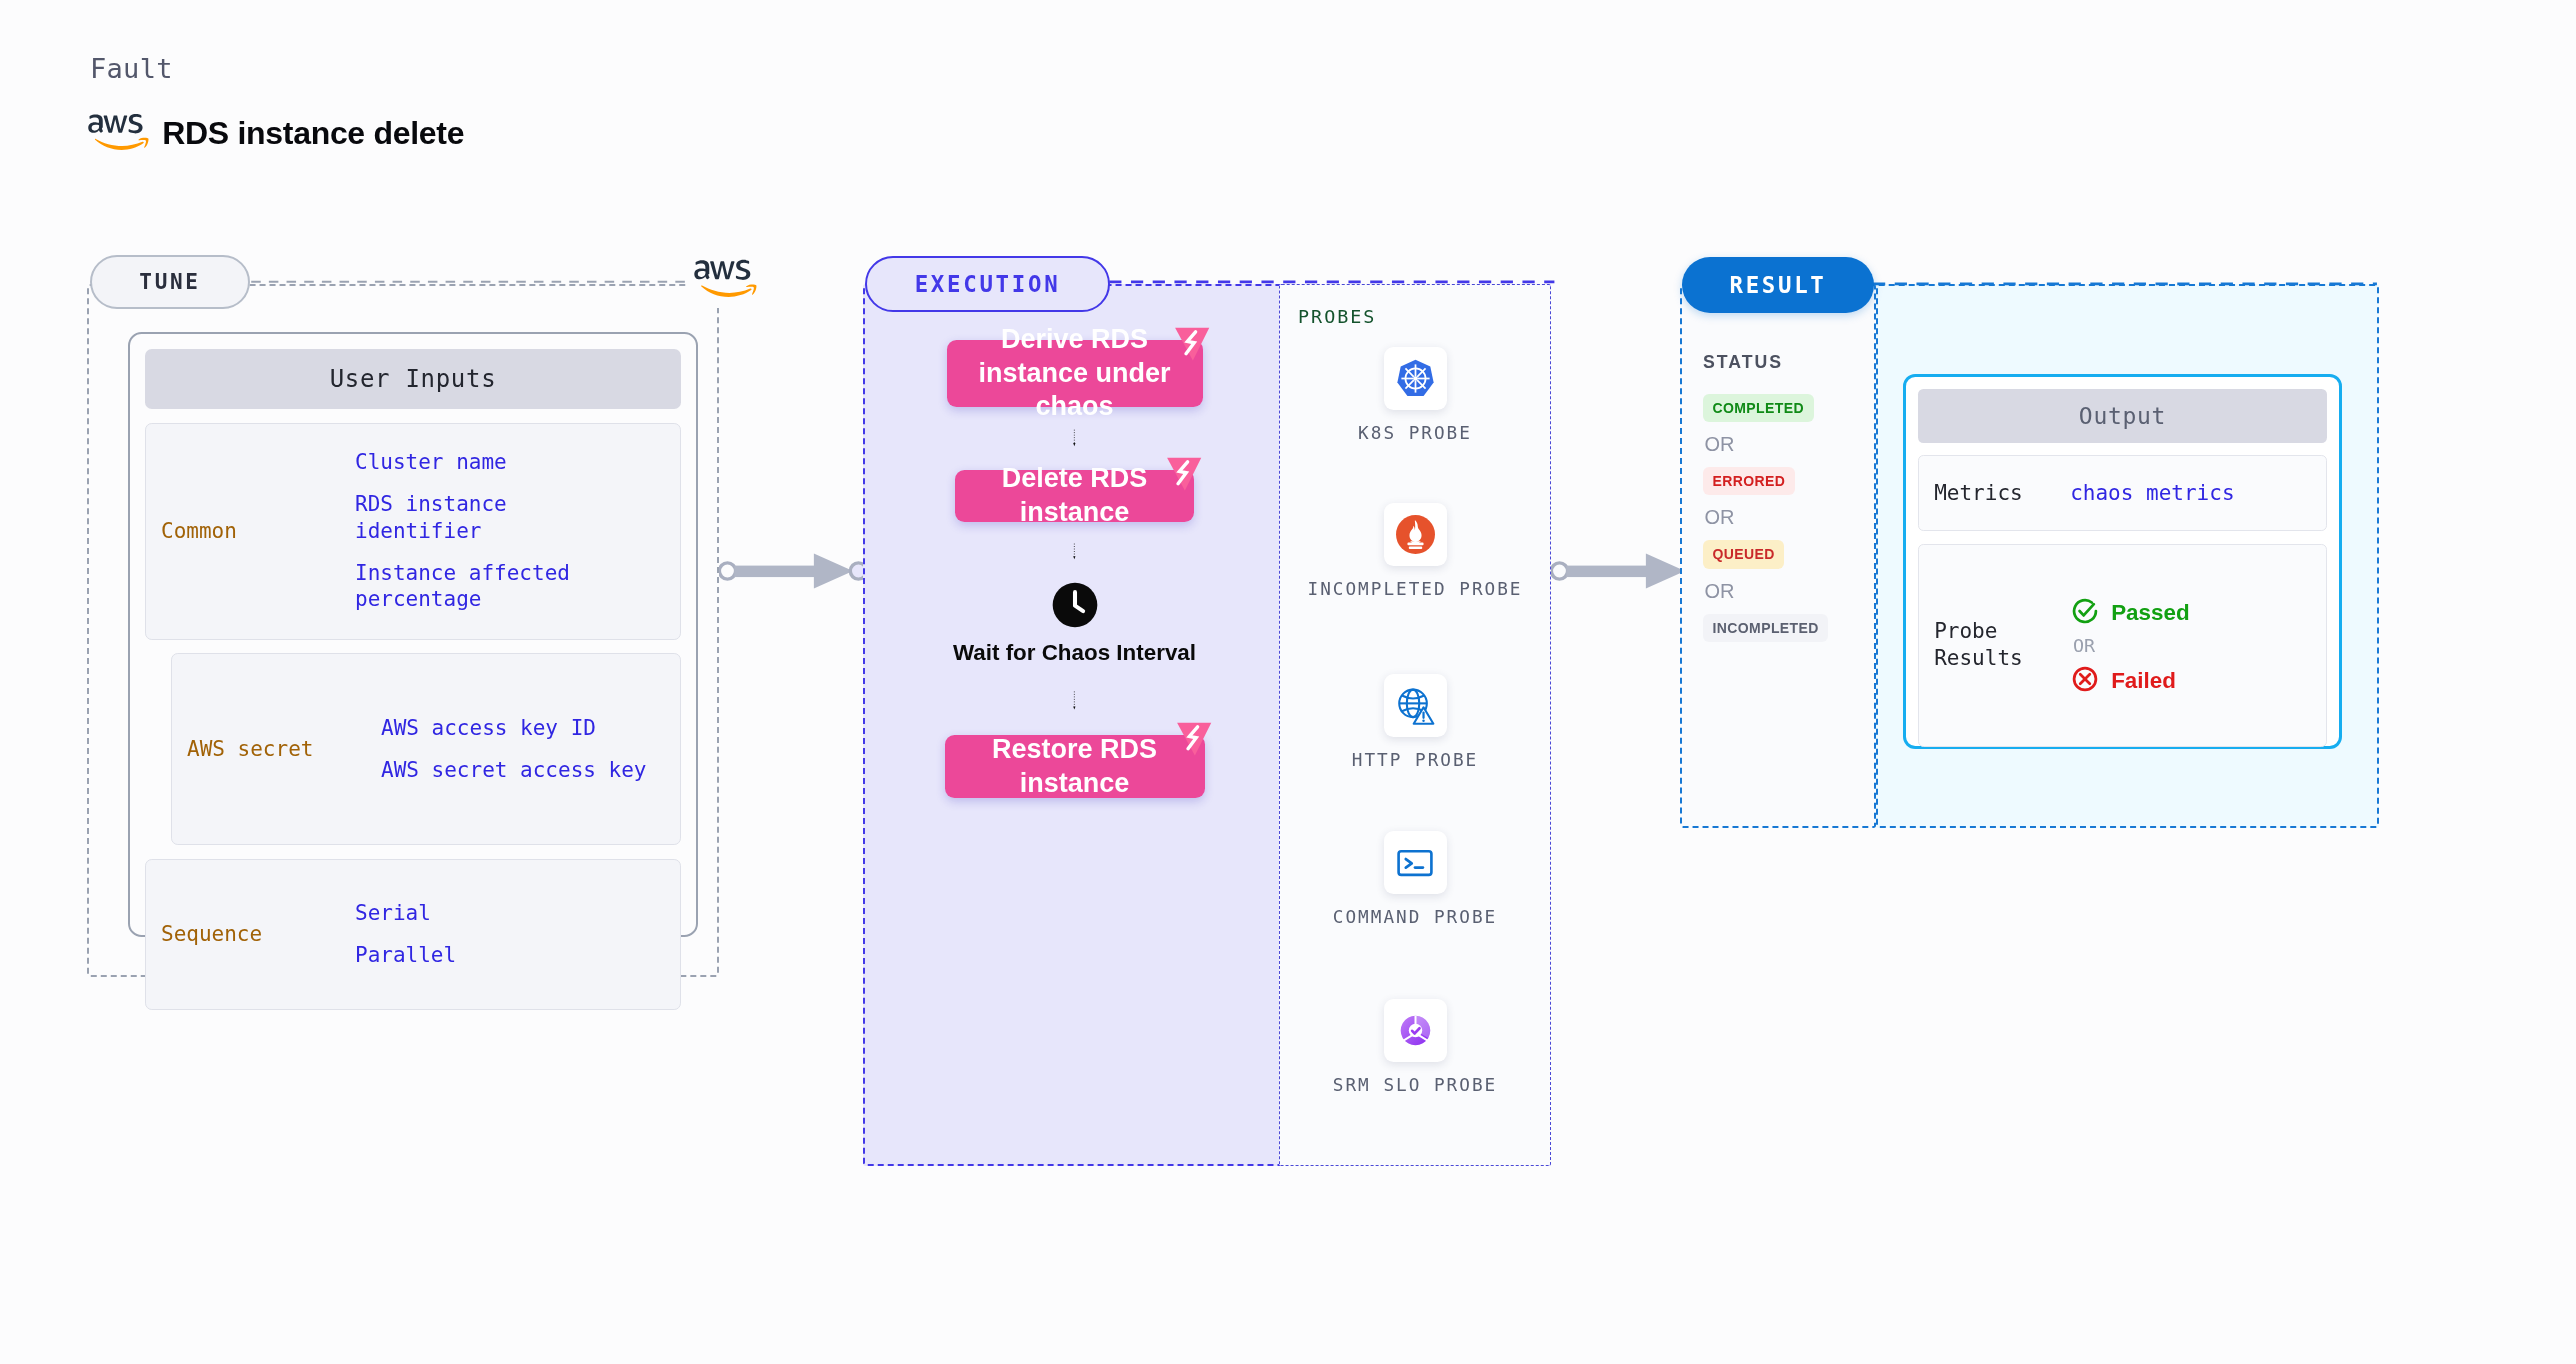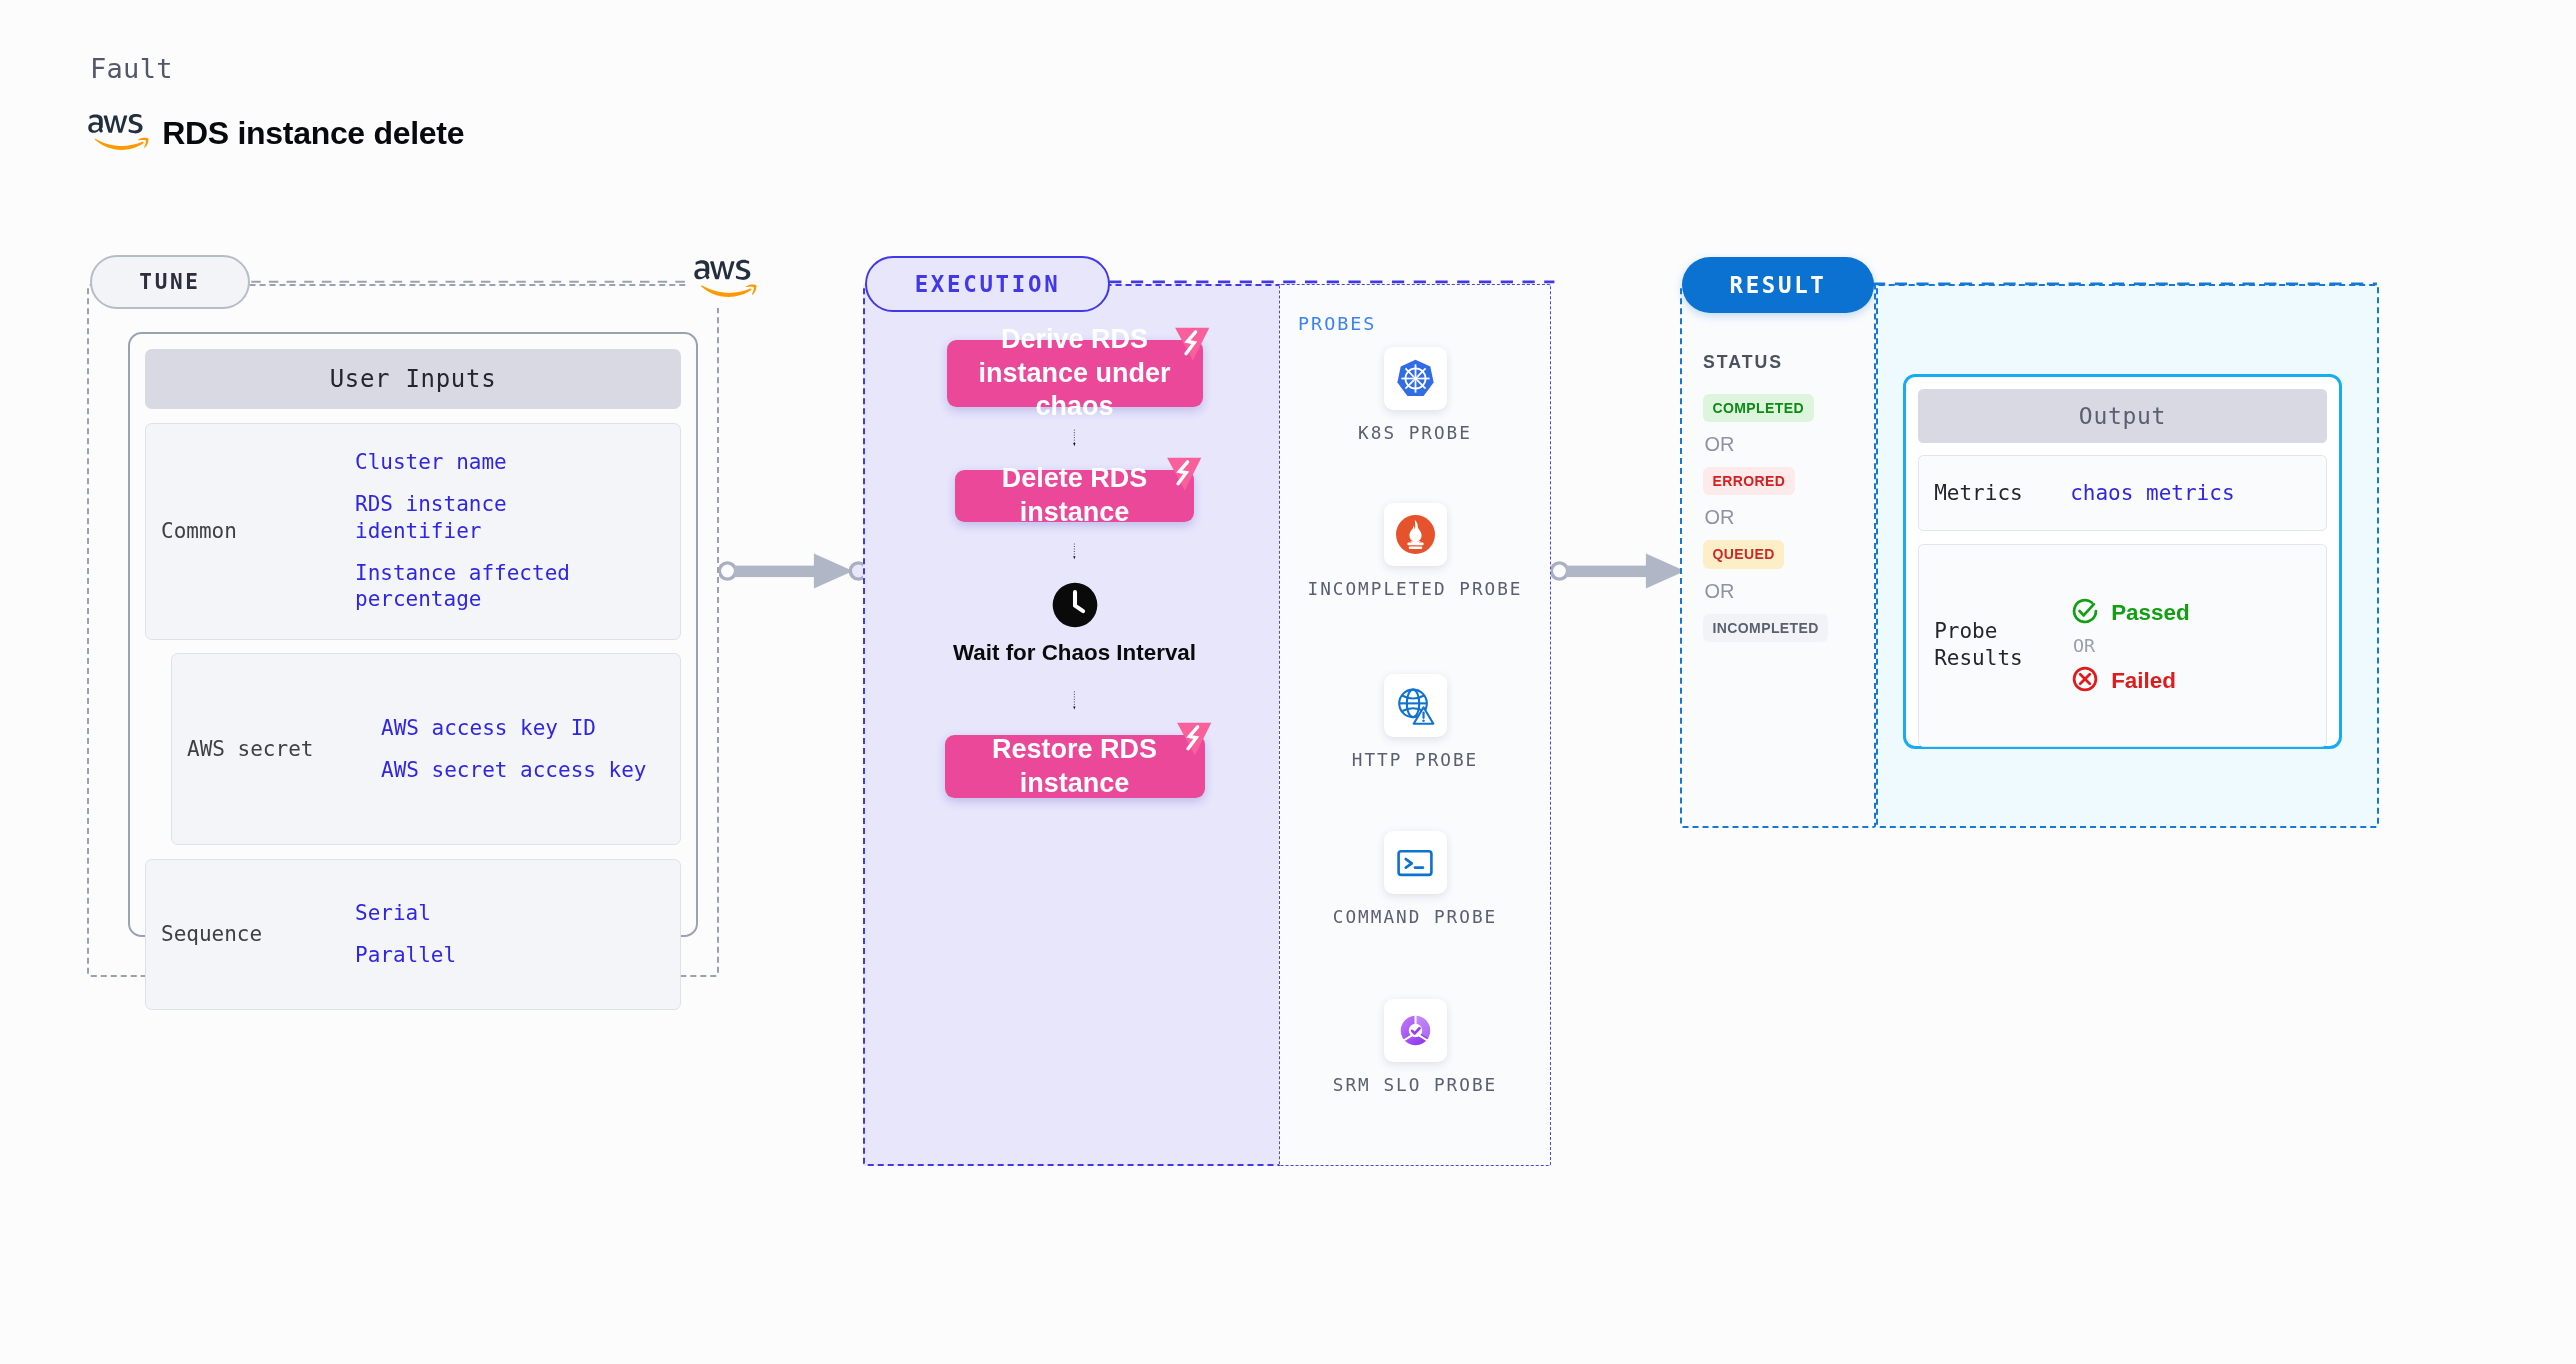--- a/index.html
+++ b/index.html
@@ -71,21 +71,21 @@
   }
   .input-group {
     margin-top: 13.6px;
     background: #f4f5f9; border: 1.4px solid #dfe1e9; border-radius: 6.8px;
     display: flex; align-items: center;
     padding: 17.7px 15px;
   }
   .ig-label {
     width: 194px; flex: none;
     font-family: "DejaVu Sans Mono", monospace;
-    font-size: 21px; color: #404040;
+    font-size: 21px; color: #a16207;
   }
   .ig-vals { display: flex; flex-direction: column; gap: 15px; }
   .ig-val {
     font-family: "DejaVu Sans Mono", monospace;
     font-size: 21px; color: #3026e2; line-height: 1.28;
     max-width: 285px;
   }
   #grp0 { height: 217px; }
   #grp1 { height: 192px; margin-left: 26px; }
   #grp2 { height: 151px; }
@@ -104,21 +104,21 @@
   }
   .probes-zone {
     position: absolute; left: 1279px; top: 284px;
     width: 272px; height: 882px;
     border: 1.4px dashed #4b49d6; border-radius: 2.7px;
     background: #fafbfd;
   }
   .probes-label {
     position: absolute; left: 1298px; top: 306px;
     font-family: "DejaVu Sans Mono", monospace;
-    font-size: 18.4px; color: #3b82f6; letter-spacing: 2px; margin-top: 7px;
+    font-size: 18.4px; color: #14532d; letter-spacing: 2px;
   }
 
   .flow { position: absolute; left: 884px; top: 340px; width: 381px; }
   .step {
     position: relative; margin: 0 auto;
     background: #ec4899; color: #fff; border-radius: 9.5px;
     display: flex; align-items: center; justify-content: center;
     text-align: center; font-size: 27px; font-weight: bold;
     line-height: 1.25; padding: 0 17.7px;
     box-shadow: 0 3.4px 9.5px rgba(60,50,190,.22);

